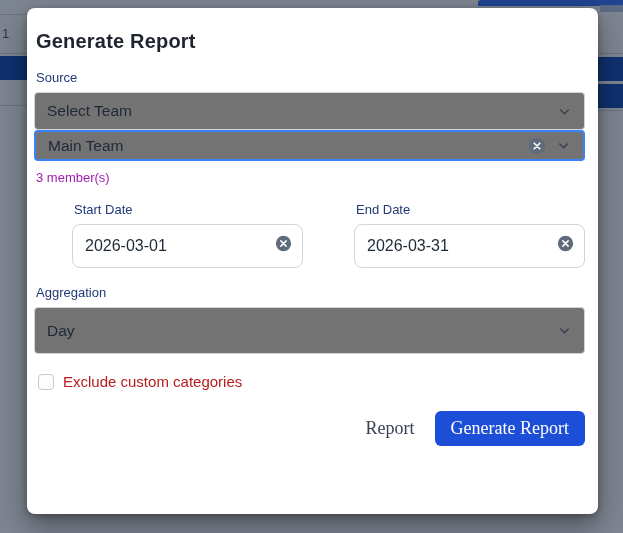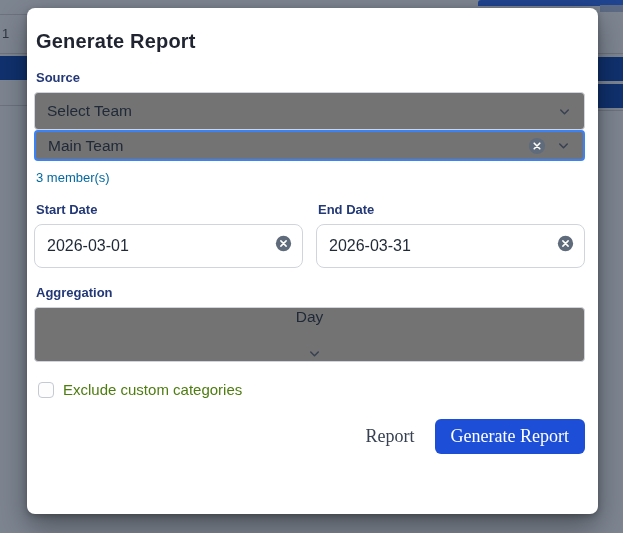--- a/index.html
+++ b/index.html
@@ -32,55 +32,55 @@
     position:absolute; left:27px; top:8px; width:571px; height:506px;
     background:#ffffff; border-radius:8px;
     box-shadow:0 12px 28px rgba(0,0,0,.38), 0 2px 6px rgba(0,0,0,.25);
     padding:21px 13px 20px 7px;
   }
   .modal-title {
     font-size:20px; font-weight:700; color:#1f2430;
     letter-spacing:.2px; margin:1px 0 0 2px;
   }
   .field-label {
-    display:block; font-size:13px; font-weight:700; color:#233876;
+    display:block; font-size:13px; font-weight:400; color:#233876;
     margin:17px 0 7px 2px;
   }
-  .helper-text { font-size:13px; color:#0369a1; margin:9px 0 0 2px; }
+  .helper-text { font-size:13px; color:#a21caf; margin:9px 0 0 2px; }
 
   .control {
     width:100%; background:#737373;
     border:1px solid #d1d5db; border-radius:4px;
     display:flex; align-items:center;
     font-size:15.5px; color:#1f2937;
     padding:0 12px;
   }
   .select-box { height:38px; cursor:pointer; }
   .select-box .value { flex:1; }
   .focused { border:2px solid #3b82f6; height:31px; }
   .icon-btn { display:flex; align-items:center; justify-content:center; cursor:pointer; }
   .chev { display:flex; align-items:center; margin-left:10px; }
 
   .date-row { display:flex; gap:13px; }
-  .date-col { flex:1; min-width:0; }
+  .date-col { flex:1; min-width:0;margin-left:38px; }
   .date-input-wrap { position:relative; }
   .date-input {
     width:100%; height:44px; border:1px solid #d1d5db; border-radius:8px;
     font-family:"Liberation Sans","DejaVu Sans",sans-serif;
     font-size:16px; color:#1f2937; padding:0 36px 0 12px; outline:none; background:#fff;
   }
   .date-clear { position:absolute; right:11px; top:11px; }
 
   .checkbox-row { display:flex; align-items:center; margin:19px 0 0 4px; }
   .checkbox-row input[type=checkbox] {
     appearance:none; -webkit-appearance:none;
     width:16px; height:16px; border:1px solid #c3cad4; border-radius:4px;
     background:#fdfdfd; cursor:pointer; margin:0;
   }
-  .checkbox-row label { font-size:15px; color:#4d7c0f; margin-left:9px; cursor:pointer; }
+  .checkbox-row label { font-size:15px; color:#b91c1c; margin-left:9px; cursor:pointer; }
 
   .button-row {
     display:flex; justify-content:flex-end; align-items:center;
     margin-top:21px; padding-right:0;
   }
   .btn-cancel {
     font-family:"Liberation Serif","DejaVu Serif",serif;
     font-size:18px; color:#374151; background:none; border:none;
     cursor:pointer; padding:6px 10px; margin-right:10px;
   }
@@ -157,21 +157,21 @@
           <svg width="17" height="17" viewBox="0 0 20 20">
               <circle cx="10" cy="10" r="9" fill="#5f6b7a"></circle>
               <path d="M6.9 6.9l6.2 6.2M13.1 6.9l-6.2 6.2" stroke="#ffffff" stroke-width="1.8" stroke-linecap="round"></path>
             </svg>
         </span>
       </div>
     </div>
   </div>
 
   <span class="field-label">Aggregation</span>
-  <div class="control select-box" style="height:55px;flex-direction:column;">
+  <div class="control select-box" style="height:47px;">
     <span class="value">Day</span>
     <span class="chev">
       <svg width="15" height="15" viewBox="0 0 20 20">
           <path d="M5 8l5 5 5-5" fill="none" stroke="#374151" stroke-width="2" stroke-linecap="round" stroke-linejoin="round"></path>
         </svg>
     </span>
   </div>
 
   <div class="checkbox-row">
     <input type="checkbox" id="exclude-cb" style="">

